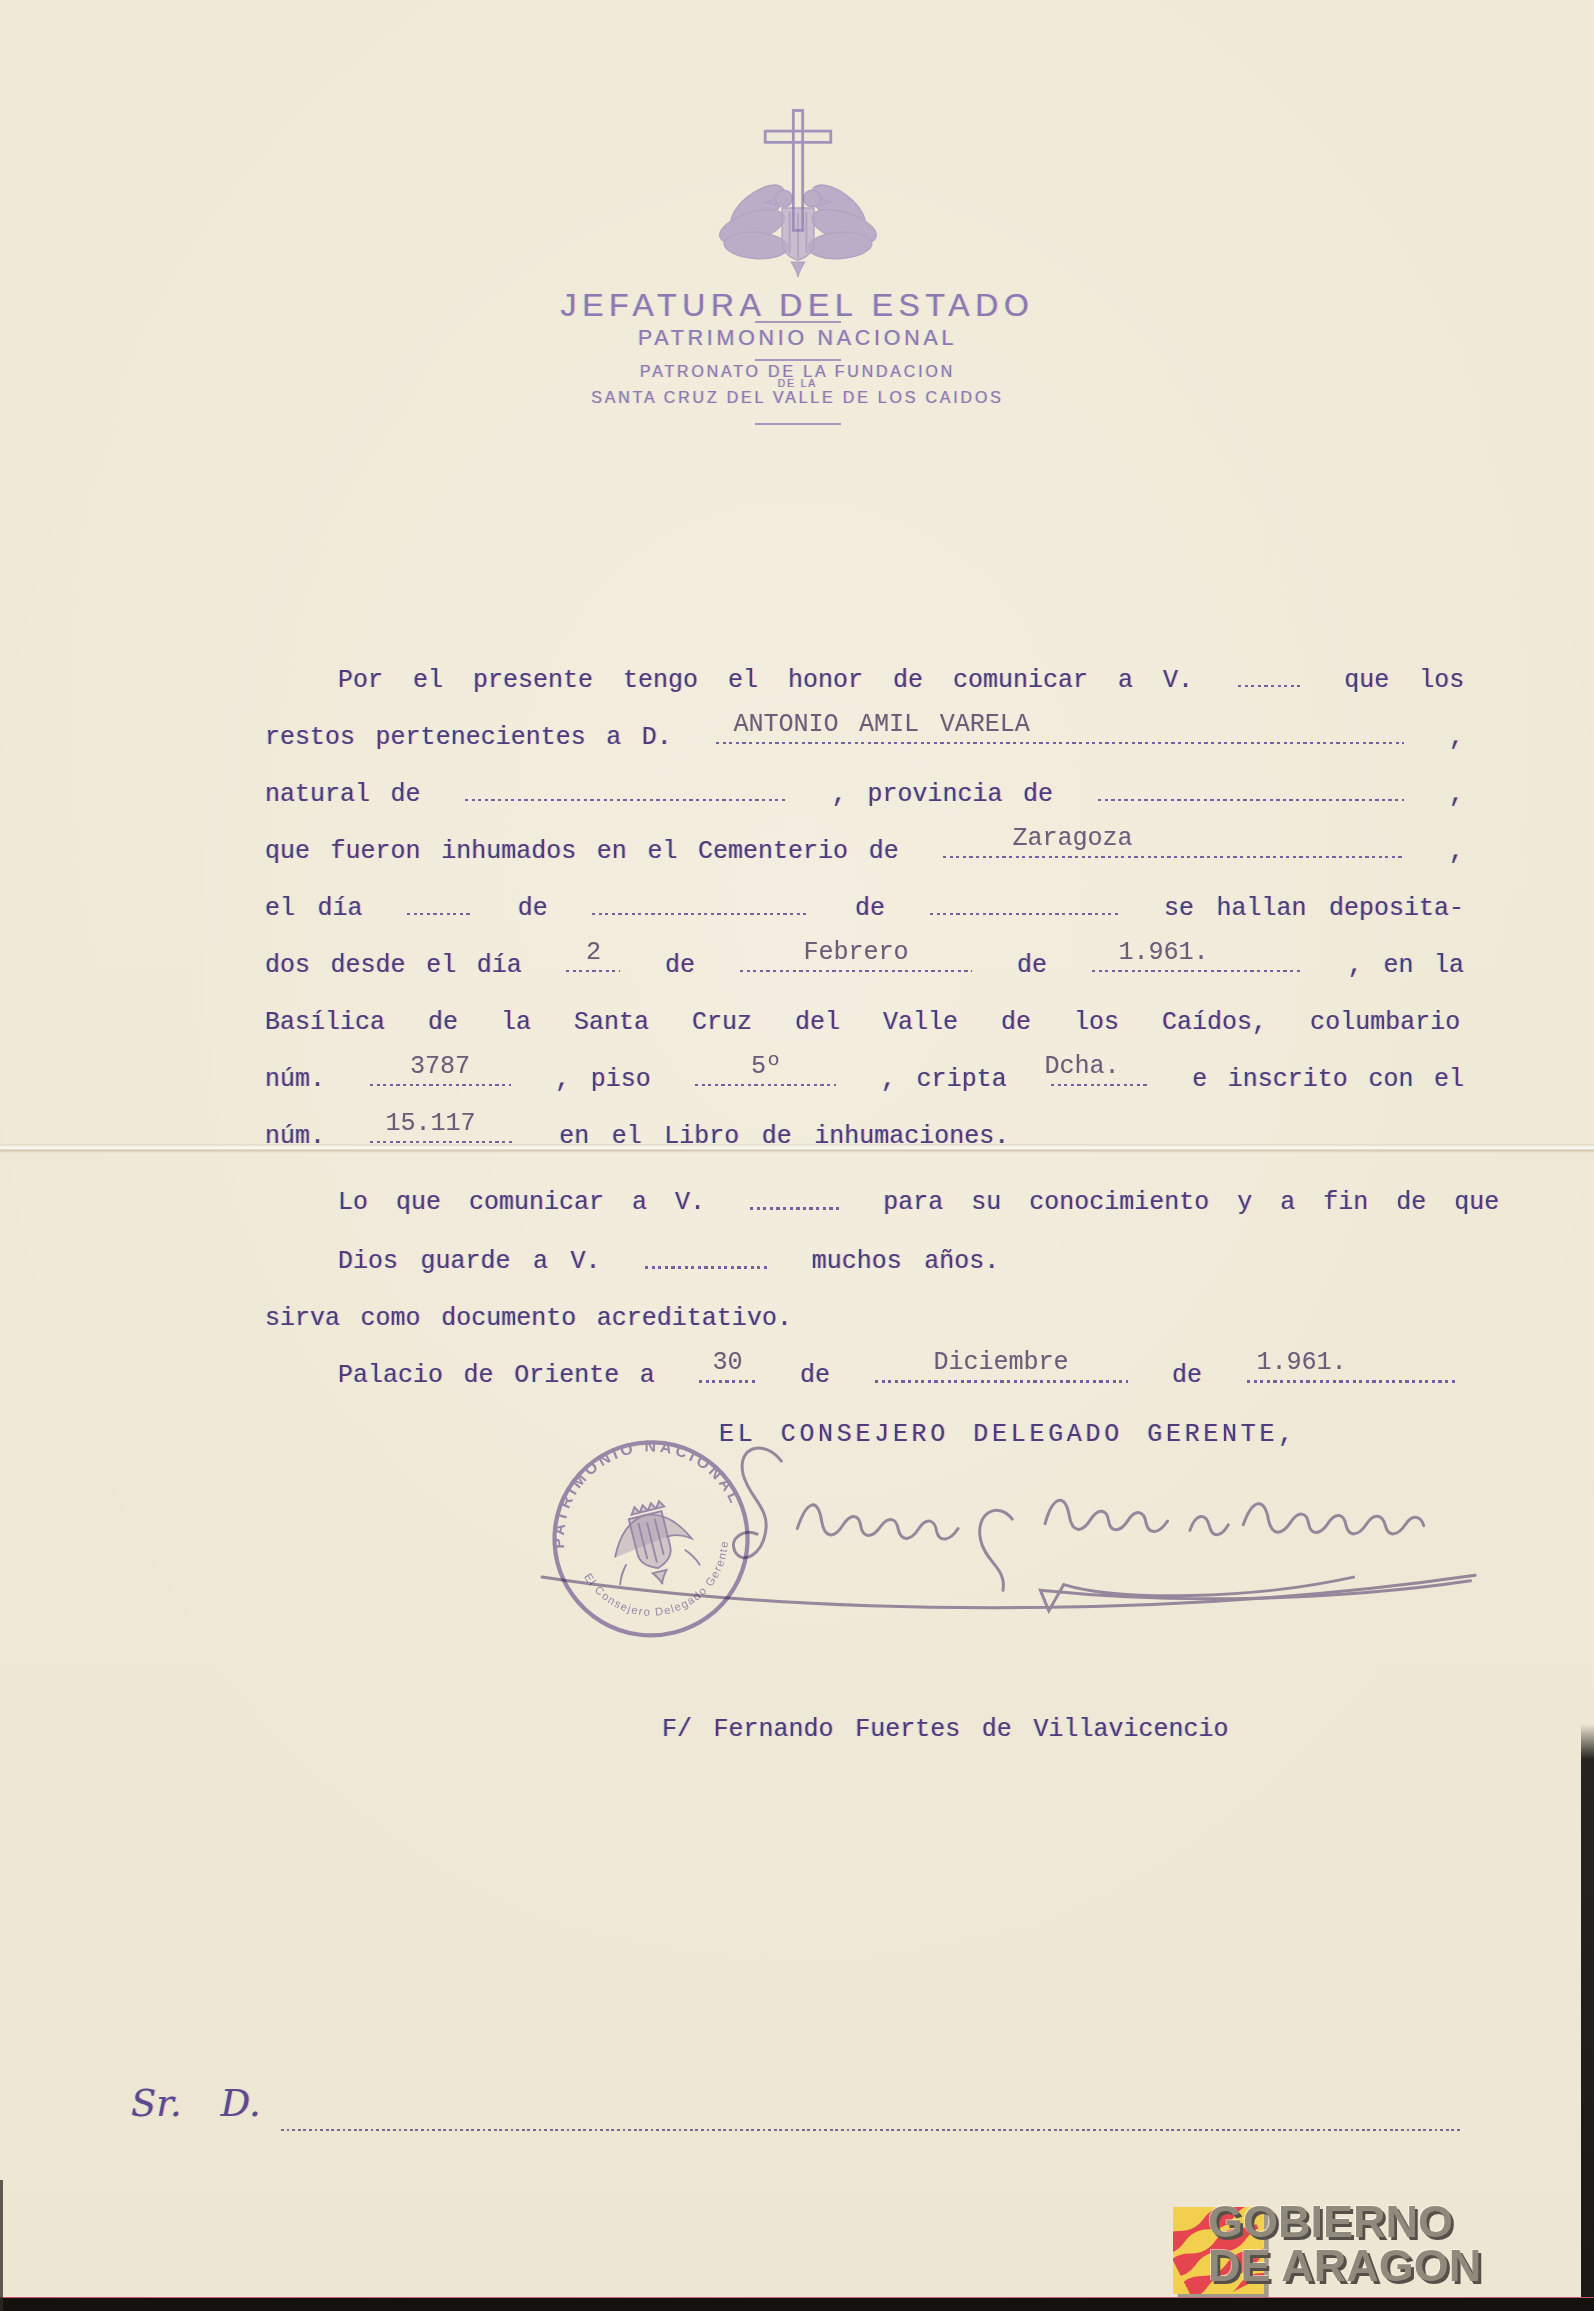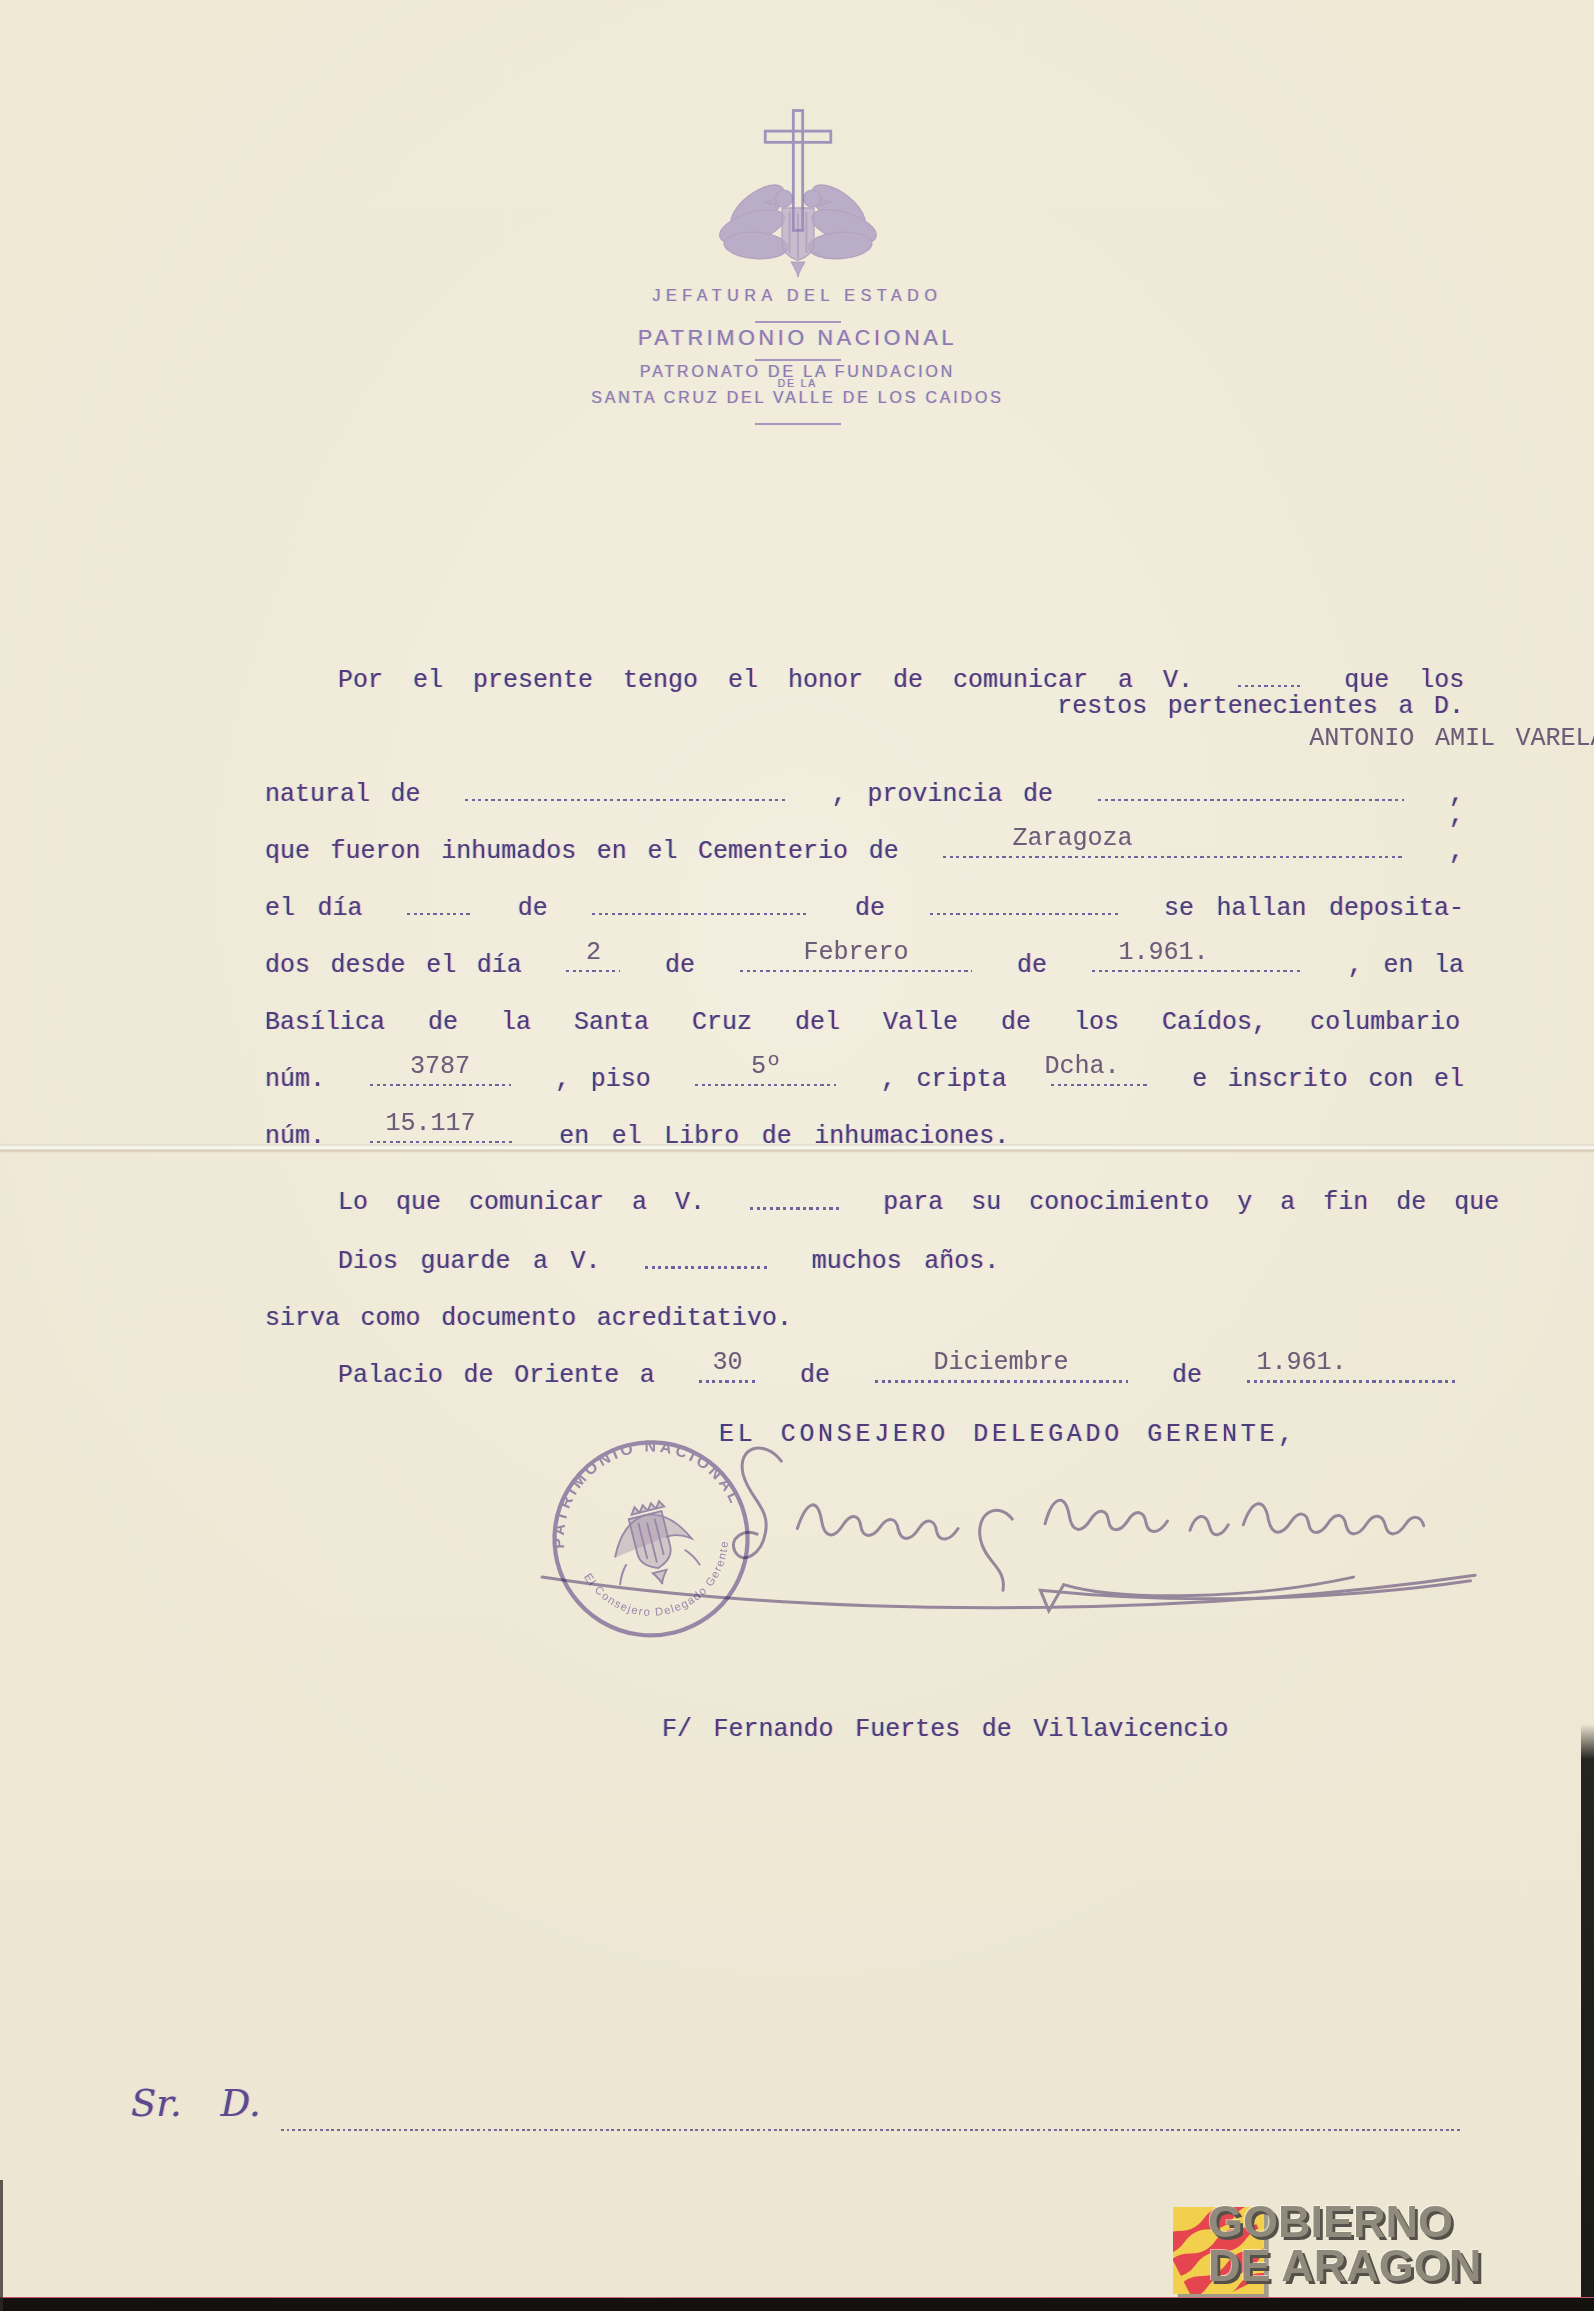--- a/index.html
+++ b/index.html
@@ -8,21 +8,21 @@
     background:#efe9d7;
     background-image:
       radial-gradient(ellipse 1312px 1686px at 50% 40%, rgba(255,255,250,0.25), rgba(0,0,0,0) 70%),
       linear-gradient(180deg, #efe9d6 0%, #eee8d5 55%, #ece6d2 100%);
     font-family:"Liberation Mono", monospace;
   }
   
   .lh{position:absolute;left:0;right:0;text-align:center;color:#8d7ab3;
       font-family:"Liberation Sans", sans-serif;
       text-shadow:0.9px 0 rgba(205,80,180,.30), -0.9px 0 rgba(70,175,175,.28);}
-  .lh-t1{top:287px;font-size:16px;letter-spacing:5.6px;}
+  .lh-t1{top:287px;font-size:32px;letter-spacing:5.6px;}
   .lh-t2{top:326px;font-size:21.5px;letter-spacing:3.7px;}
   .lh-t3{top:363px;font-size:16px;letter-spacing:2.8px;}
   .lh-t4{top:378px;font-size:10.3px;letter-spacing:1.9px;}
   .lh-t5{top:389px;font-size:16px;letter-spacing:2.8px;}
   .lh-rule{position:absolute;left:50%;transform:translateX(-50%);width:86px;height:1.9px;
            background:#8d7ab3;opacity:.75;}
   .r1{top:321px;} .r2{top:359px;} .r3{top:423px;}
   .crest{position:absolute;top:103px;left:50%;transform:translateX(-50%);}
   
   .body-block{position:absolute;left:265px;top:637px;width:1199px;
@@ -109,21 +109,21 @@
   <div class="lh lh-t4">DE LA</div>
   <div class="lh lh-t5">SANTA CRUZ DEL VALLE DE LOS CAIDOS</div>
   <div class="lh-rule r3"></div>
 
   <div class="body-block">
       <div class="row" style="margin-left: 73px; word-spacing: 15px;">
         <span class="t">Por el presente tengo el honor de comunicar a V.</span>
         <span class="blank" style="flex: 0 0 62px; width: 62px;"></span>
         <span class="t">que los</span>
       </div>
-      <div class="row" style="word-spacing: 5.6px; flex-direction: column;">
+      <div class="row" style="word-spacing: 5.6px;">
         <span class="t">restos pertenecientes a D.</span>
         <span class="blank" style="flex-grow: 1;">
           <span class="fill" style="left: 24%;">ANTONIO AMIL VARELA</span>
         </span>
         <span class="t">,</span>
       </div>
       <div class="row" style="word-spacing: 5.6px;">
         <span class="t">natural de</span>
         <span class="blank" style="flex-grow: 1.05;"></span>
         <span class="t">, provincia de</span>

